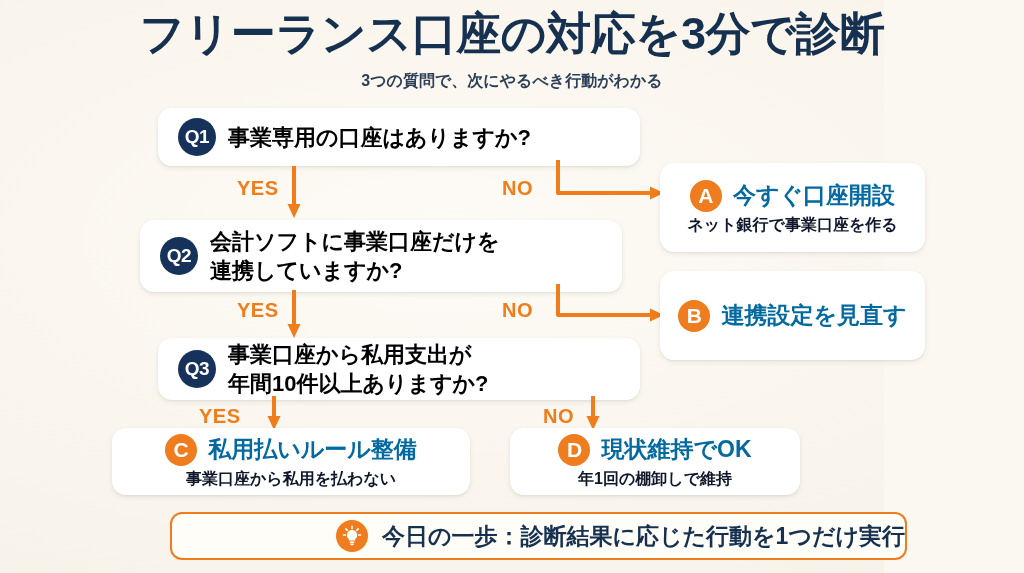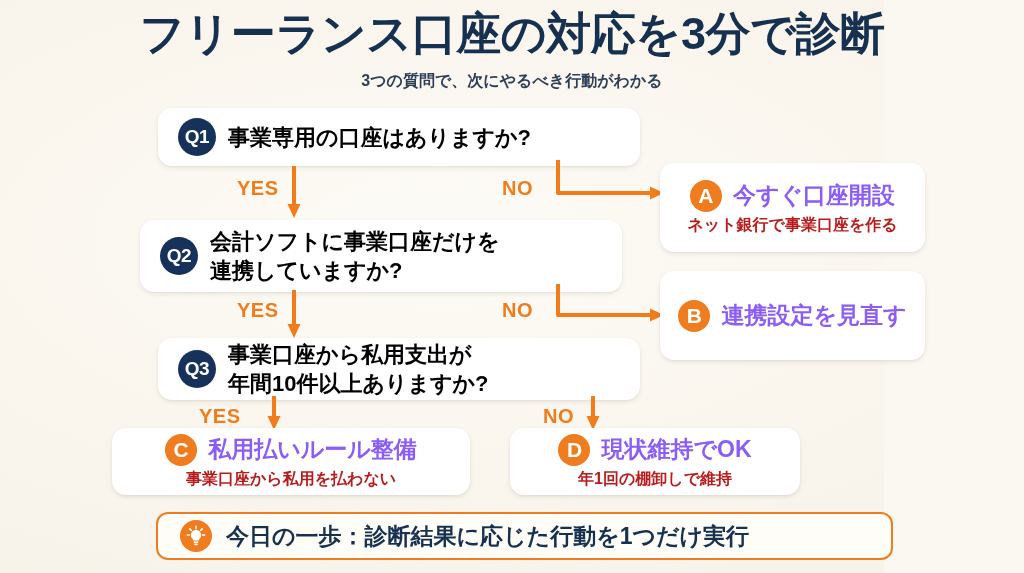--- a/index.html
+++ b/index.html
@@ -99,29 +99,29 @@
   }
   .a-head {
     display: flex;
     align-items: center;
     gap: 11px;
   }
   .a-title {
     font-size: 23px;
     line-height: 29px;
     font-weight: bold;
-    color: #8b5cf6;
+    color: #0369a1;
     white-space: nowrap;
   }
   .a-sub {
     margin-top: 2px;
     font-size: 16px;
     line-height: 22px;
     font-weight: bold;
-    color: #b91c1c;
+    color: #0f172a;
     white-space: nowrap;
   }
 
   
   .edge-label {
     position: absolute;
     font-size: 20px;
     line-height: 20px;
     font-weight: bold;
     color: #f07c1c;
@@ -251,21 +251,21 @@
   </div>
 
   <div class="card a-card" style="left:510px; top:428px; width:290px; height:67px;">
     <div class="a-head">
       <div class="badge badge-a">D</div>
       <div class="a-title">現状維持でOK</div>
     </div>
     <div class="a-sub">年1回の棚卸しで維持</div>
   </div>
 
-  <div class="footer-box" style="left:156px; top:512px; width:737px; height:48px;">
+  <div class="footer-box" style="left:170px; top:512px; width:737px; height:48px;justify-content:flex-end;">
     <div class="bulb-circle">
       <svg width="22" height="22" viewBox="0 0 24 24" aria-hidden="true">
         <g stroke="#ffffff" stroke-width="1.7" stroke-linecap="round" fill="none">
           <line x1="12" y1="1.5" x2="12" y2="4"></line>
           <line x1="5.2" y1="4.2" x2="6.9" y2="5.9"></line>
           <line x1="18.8" y1="4.2" x2="17.1" y2="5.9"></line>
           <line x1="2.6" y1="11" x2="5" y2="11"></line>
           <line x1="21.4" y1="11" x2="19" y2="11"></line>
         </g>
         <path d="M12,5.4 A5.6,5.6 0 0 0 8.6,15.4 L8.6,17 L15.4,17 L15.4,15.4 A5.6,5.6 0 0 0 12,5.4 Z" fill="#ffffff"></path>

